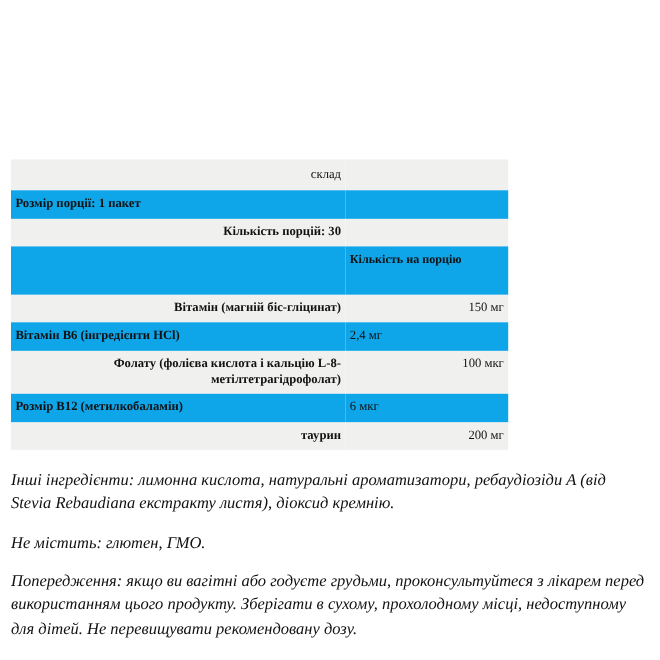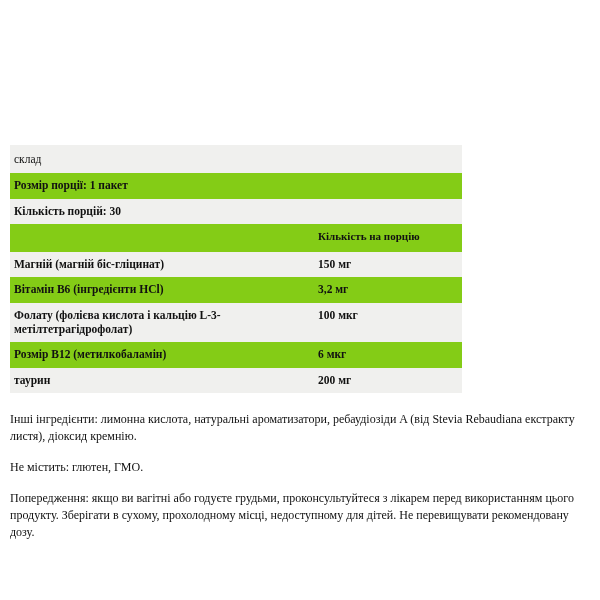--- a/index.html
+++ b/index.html
@@ -30,47 +30,49 @@
     table-layout: fixed;
     font-size: 11.5px;
   }
   .supp-table td {
     padding: 5px 4px 6px 4px;
     vertical-align: top;
     line-height: 1.25;
   }
   .row-shade td {
     background: #f0f0ee;
+    text-align: right;
   }
   .row-plain td {
-    background: #84cc16;
+    background: #0ea5e9;
   }
   .col-name { width: 296px; }
   .col-amt  { width: 140px; }
 
   .title-row td {
     font-size: 11.5px;
     padding-top: 7px;
     padding-bottom: 7px;
   }
   .head-row td {
     font-weight: bold;
     font-size: 11px;
     padding-top: 6px;
-    padding-bottom: 8px;
+    padding-bottom: 24px;
   }
   .head-row .col-name { }
   .bold { font-weight: bold; }
-  .amt { font-weight: bold; }
+  .amt { font-weight: normal; }
 
   .paragraphs {
     width: 580px;
     margin-top: 18px;
-    font-size: 12px;
+    font-size: 15px;
     line-height: 1.42;
+    font-style: italic;
   }
   .paragraphs p {
     margin: 0 0 14px 0;
   }
   .paragraphs p:last-child { margin-bottom: 0; }
 </style>
 </head>
 <body>
 
 <div class="page">
@@ -88,29 +90,29 @@
       <tr class="row-shade">
         <td class="col-name bold">Кількість порцій: 30</td>
         <td class="col-amt"></td>
       </tr>
       <tr class="row-plain head-row">
         <td class="col-name"></td>
         <td class="col-amt">Кількість на порцію</td>
       </tr>
 
       <tr class="row-shade">
-        <td class="col-name bold">Магній (магній біс-гліцинат)</td>
+        <td class="col-name bold">Вітамін (магній біс-гліцинат)</td>
         <td class="col-amt amt">150 мг</td>
       </tr>
       <tr class="row-plain">
         <td class="col-name bold">Вітамін B6 (інгредієнти HCl)</td>
-        <td class="col-amt amt">3,2 мг</td>
+        <td class="col-amt amt">2,4 мг</td>
       </tr>
       <tr class="row-shade">
-        <td class="col-name bold">Фолату (фолієва кислота і кальцію L-3-метілтетрагідрофолат)</td>
+        <td class="col-name bold">Фолату (фолієва кислота і кальцію L-8-метілтетрагідрофолат)</td>
         <td class="col-amt amt">100 мкг</td>
       </tr>
       <tr class="row-plain">
         <td class="col-name bold">Розмір B12 (метилкобаламін)</td>
         <td class="col-amt amt">6 мкг</td>
       </tr>
       <tr class="row-shade">
         <td class="col-name bold">таурин</td>
         <td class="col-amt amt">200 мг</td>
       </tr>

